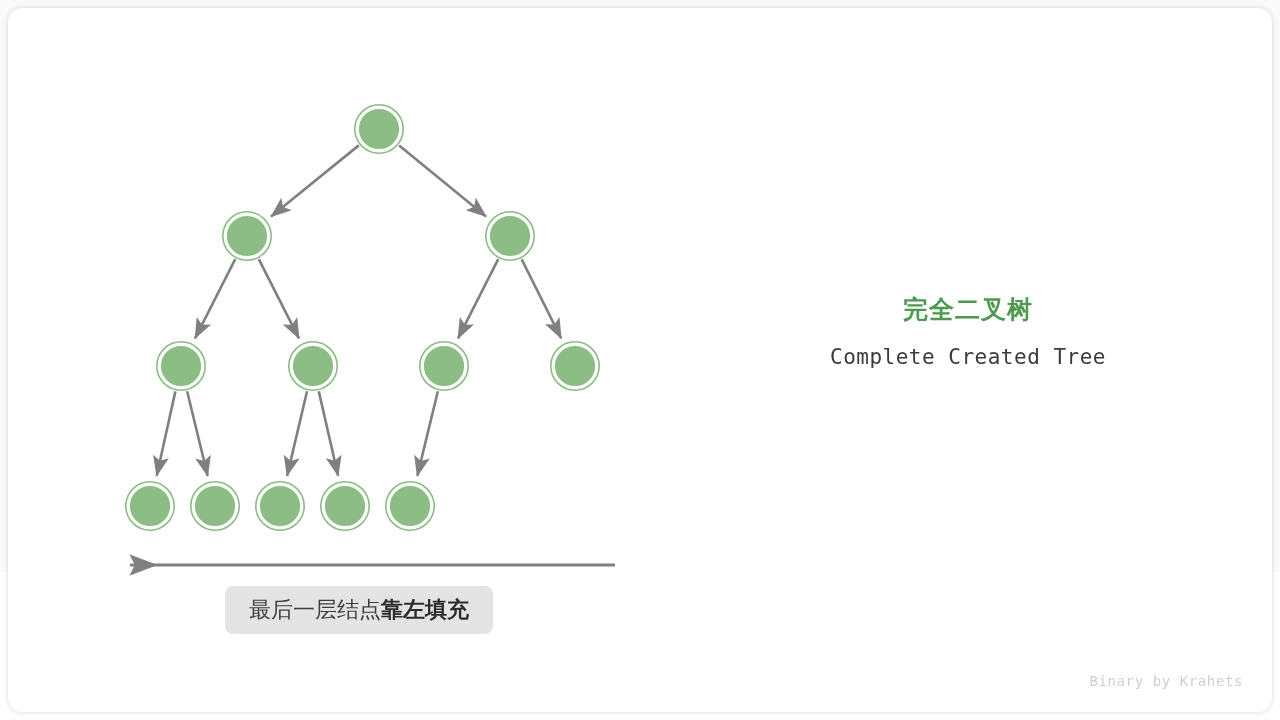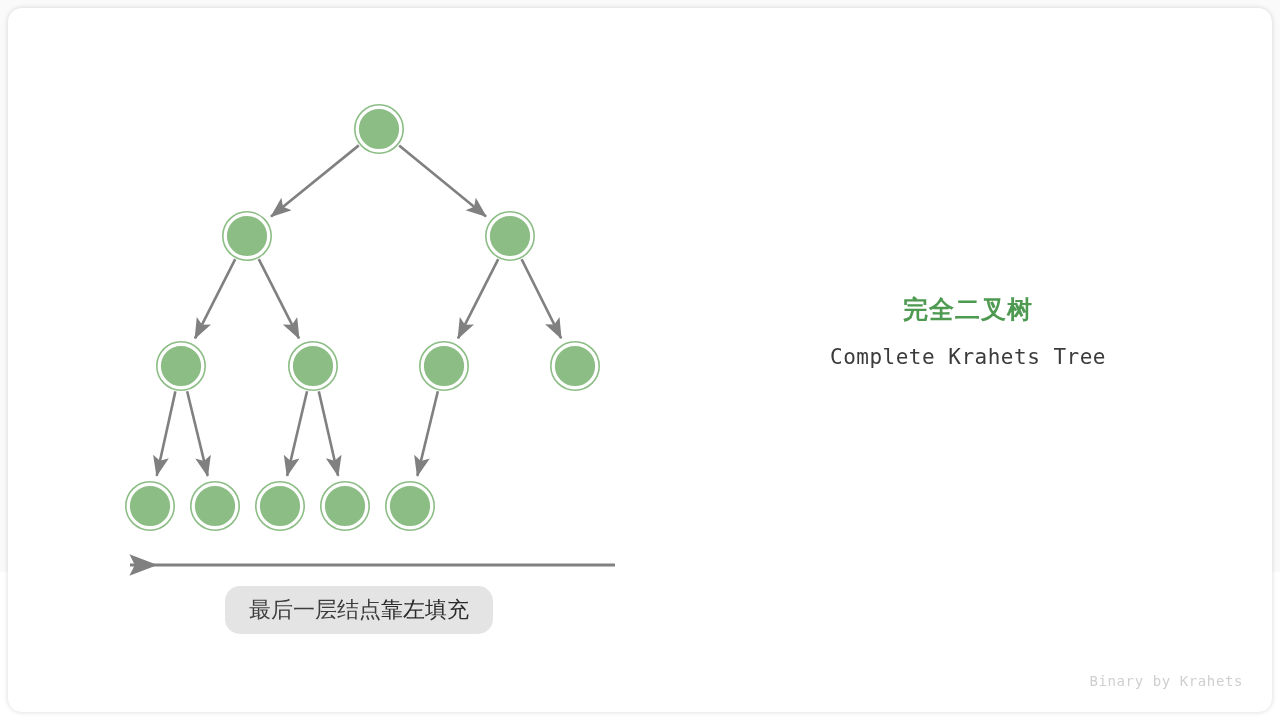--- a/index.html
+++ b/index.html
@@ -62,28 +62,28 @@
   #note-chip {
     position: absolute;
     left: 225px;
     top: 586px;
     height: 48px;
     box-sizing: border-box;
     padding: 0 24px;
     display: flex;
     align-items: center;
     background: #e4e4e4;
-    border-radius: 15px;
+    border-radius: 8px;
     font-family: "Liberation Sans", sans-serif;
     font-size: 22px;
     color: #3d3d3d;
     white-space: nowrap;
   }
   #note-chip .strong {
-    font-weight: normal;
+    font-weight: bold;
     color: #2b2b2b;
   }
   #footer {
     position: absolute;
     left: 0;
     top: 673px;
     width: 1243px;
     text-align: right;
     font-family: "DejaVu Sans Mono", "Liberation Mono", monospace;
     font-size: 14px;
@@ -170,21 +170,21 @@
           <circle cx="410" cy="506" r="21" fill="#8cbd85" stroke="#ffffff" stroke-width="1.8"></circle>
         </g>
       </g>
     <g id="fill-arrow-layer">
         <line x1="615" y1="565" x2="130" y2="565" stroke="#808080" stroke-width="3" marker-end="url(#arrowthin)"></line>
       </g>
   </svg>
 
   <div class="caption-block">
     <div class="caption-title">完全二叉树</div>
-    <div class="caption-sub">Complete Krahets Tree</div>
+    <div class="caption-sub">Complete Created Tree</div>
   </div>
 
   <div id="note-chip">
     <span>最后一层结点</span>
       <span class="strong">靠左填充</span>
   </div>
 
   <div id="footer">Binary by Krahets</div>
 
 </div>

